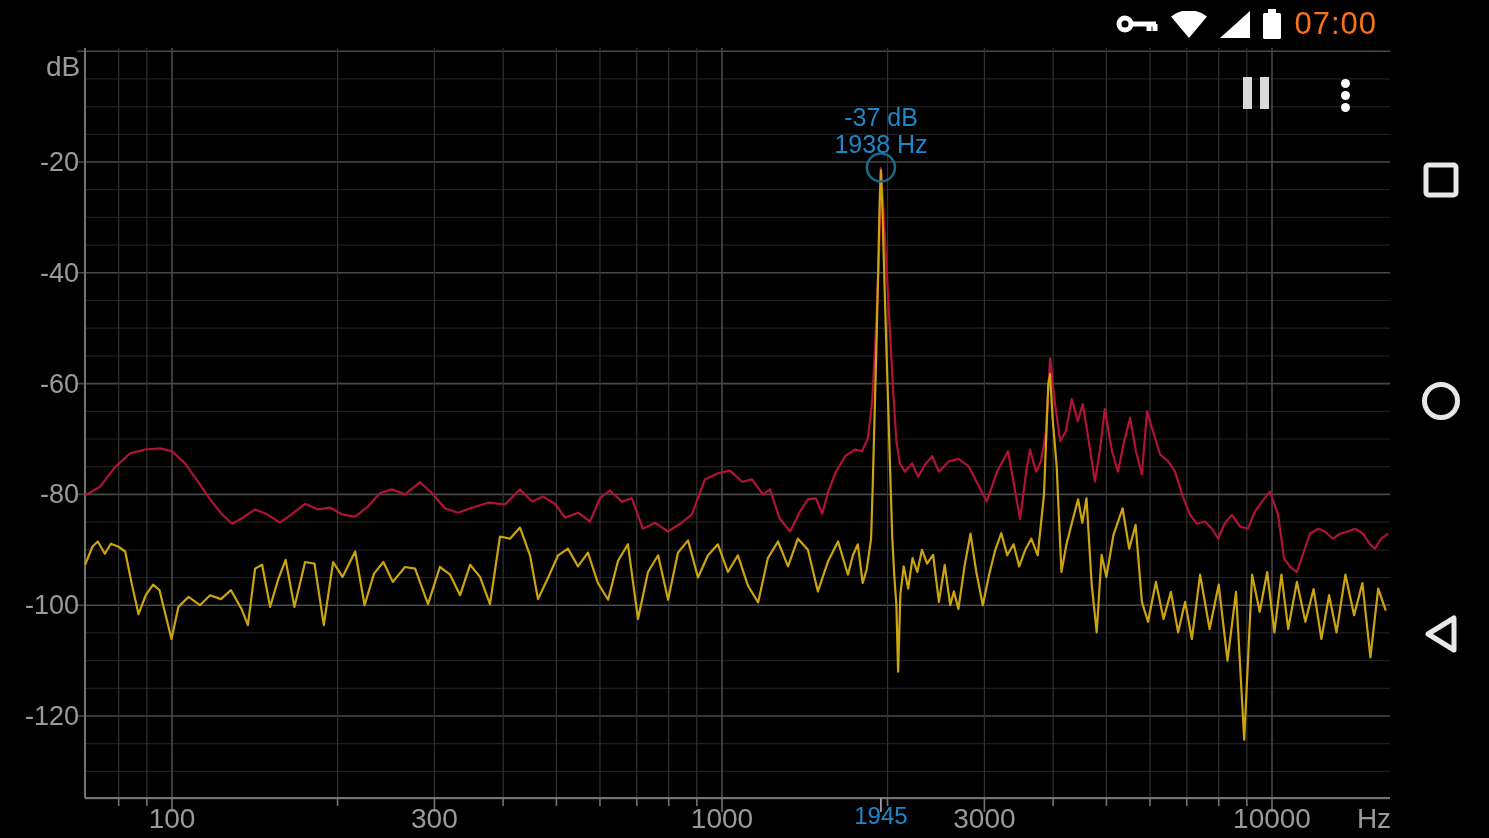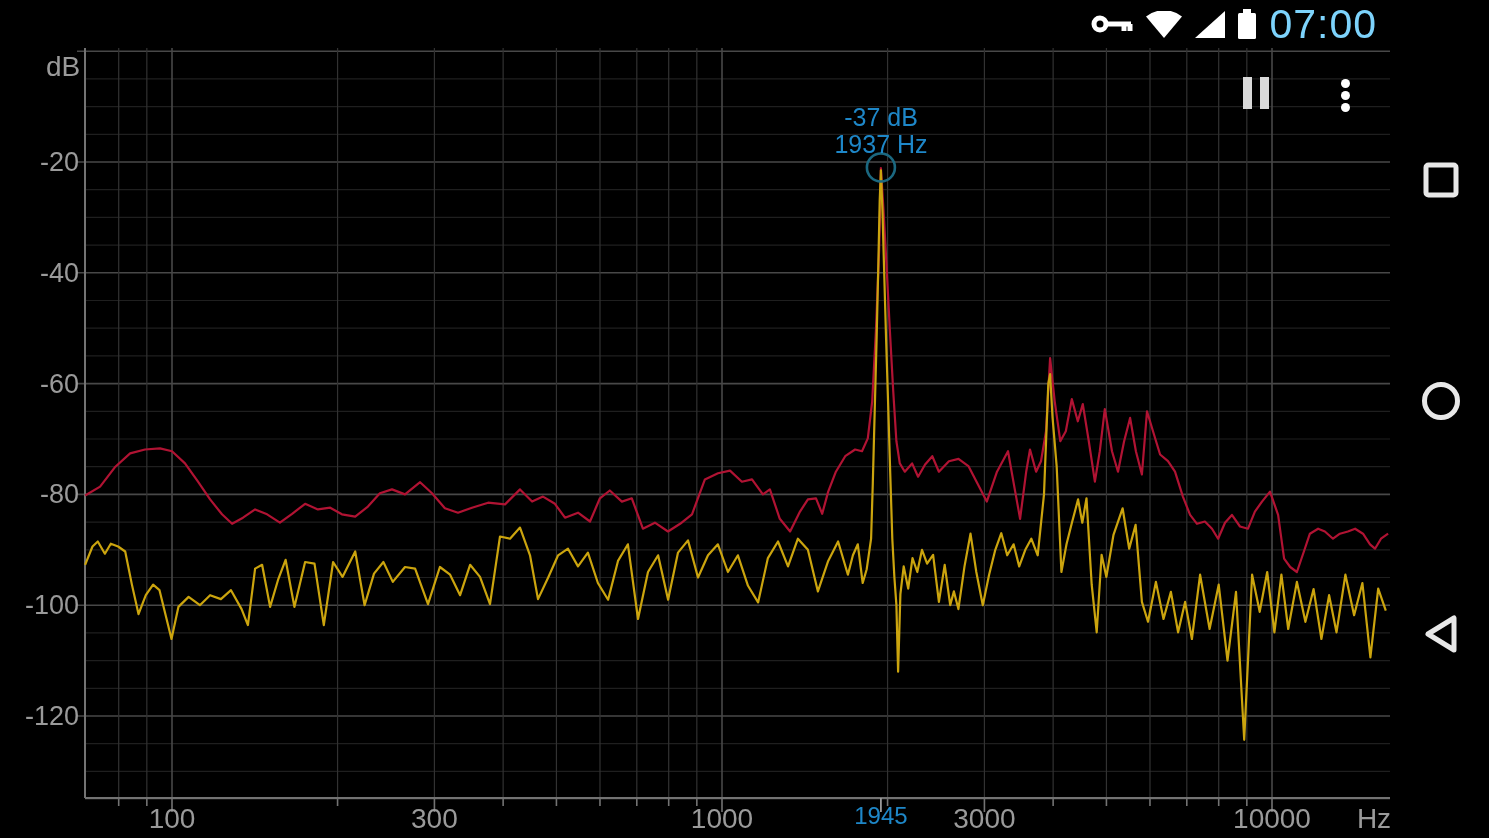--- a/index.html
+++ b/index.html
@@ -1,20 +1,20 @@
 <!DOCTYPE html>
 <html><head>
 <meta charset="utf-8">
 <style>
   html,body{margin:0;padding:0;}
   body{width:1489px;height:838px;position:relative;background:#000;overflow:hidden;
        font-family:"Liberation Sans", sans-serif;}
   #status-bar{position:absolute;left:0;top:0;width:1377px;height:48px;display:flex;
        justify-content:flex-end;align-items:center;gap:13px;}
-  #status-time{color:#7dd3fc;font-size:41px;letter-spacing:1px;text-align:center;}
+  #status-time{color:#f97316;font-size:31px;letter-spacing:1px;text-align:center;}
   #chart-svg{position:absolute;left:0;top:0;}
   .overlay{position:absolute;text-align:center;color:#1e87c8;font-size:25px;}
   #pause-button{position:absolute;left:1243px;top:77px;display:flex;gap:8px;cursor:pointer;}
   #pause-button .bar{width:9px;height:32px;background:#d9d9d9;}
   #menu-button{position:absolute;left:1341px;top:79px;display:flex;flex-direction:column;gap:3px;cursor:pointer;}
   #menu-button .dot{width:9px;height:9px;border-radius:50%;background:#fff;}
   #nav-bar{position:absolute;right:0;top:0;width:96px;height:838px;background:#000;}
   .nav-btn{position:absolute;left:50%;transform:translateX(-50%);cursor:pointer;}
 </style>
 </head>
@@ -135,21 +135,21 @@
   <div class="bar"></div>
   <div class="bar"></div>
 </div>
 <div id="menu-button">
   <div class="dot"></div>
   <div class="dot"></div>
   <div class="dot"></div>
 </div>
 
 <div class="overlay" style="left:801px;top:103px;width:160px;">-37 dB</div>
-<div class="overlay" style="left:801px;top:130px;width:160px;">1937 Hz</div>
+<div class="overlay" style="left:801px;top:130px;width:160px;">1938 Hz</div>
 
 <div id="nav-bar">
   <svg class="nav-btn" style="top:162px" width="36" height="36" viewBox="0 0 36 36">
     <rect x="3" y="3" width="30" height="30" rx="2.5" fill="none" stroke="#e8e8e8" stroke-width="5"></rect>
   </svg>
   <svg class="nav-btn" style="top:381px" width="40" height="40" viewBox="0 0 40 40">
     <circle cx="20" cy="20" r="16.5" fill="none" stroke="#e8e8e8" stroke-width="5"></circle>
   </svg>
   <svg class="nav-btn" style="top:614px" width="36" height="40" viewBox="0 0 36 40">
     <polygon points="5,20 31,4 31,36" fill="none" stroke="#e8e8e8" stroke-width="5" stroke-linejoin="round"></polygon>

